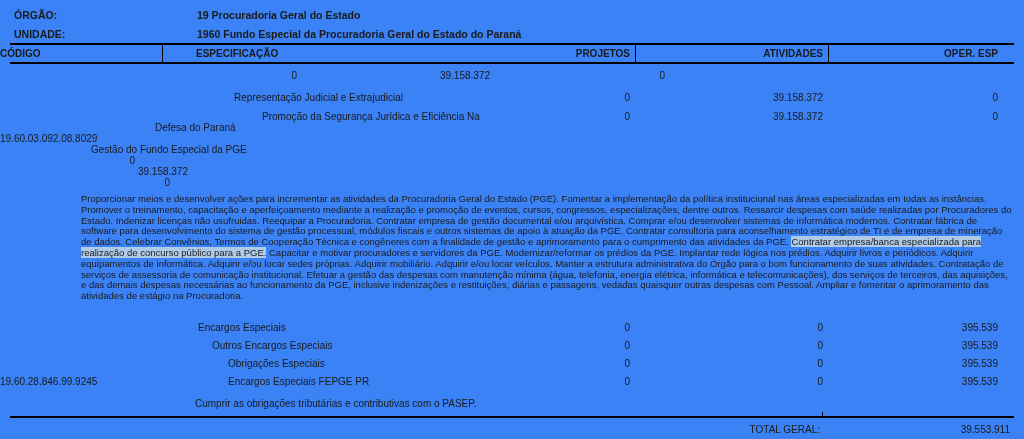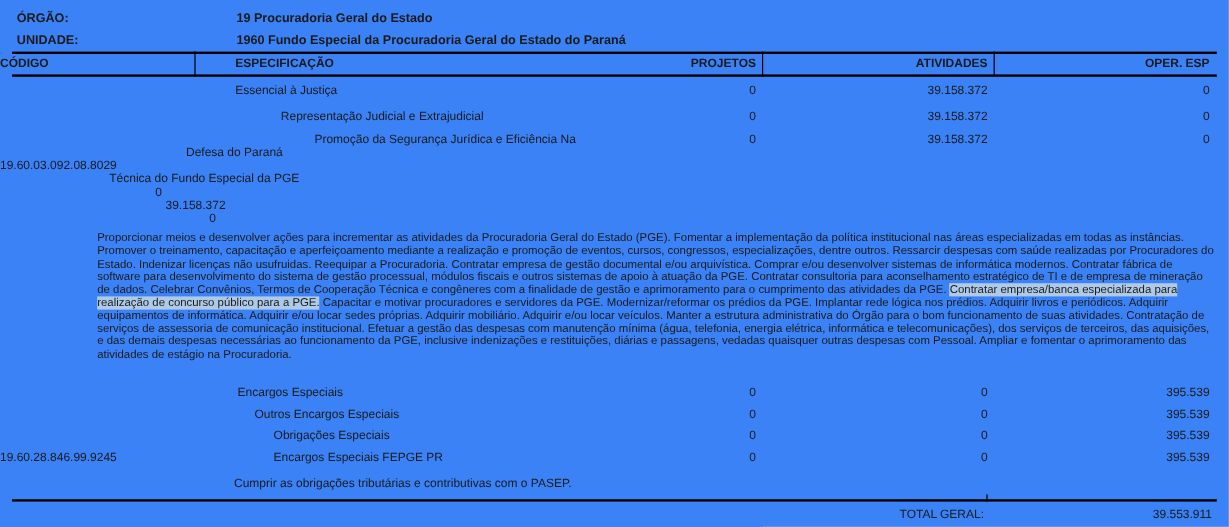--- a/index.html
+++ b/index.html
@@ -17,21 +17,21 @@
   .rule { border-top: 2px solid var(--rule); margin: 0 10px; }
   .thead { display: flex; height: 17px; align-items: center; font-weight: bold; font-size: 10px; }
   .tick { position: absolute; top: 0; bottom: 0; width: 1px; background: var(--rule); }
   .tick-1 { left: 162px; } .tick-2 { left: 635px; } .tick-3 { left: 828px; }
 
   
   .cell-codigo { width: 162px; padding-left: 0; }
   .cell-spec   { width: 333px; }
   .cell-proj   { width: 140px; text-align: right; padding-right: 5px; }
   .cell-ativ   { width: 193px; text-align: right; padding-right: 5px; }
-  .cell-oper   { width: 196px; text-align: right; padding-right: 16px; }
+  .cell-oper   { width: 196px; text-align: right; padding-right: 26px; }
   .th-spec { padding-left: 34px; }
 
   
   .row { display: flex; font-size: 10px; line-height: 11px; }
   .b1-r0 { margin-top: 6px; }
   .b1-r1 { margin-top: 11px; }
   .b1-r2 { margin-top: 8px; }
   .b1-r3 { margin-top: 0px; flex-direction: column; }
   .b2-r0 { margin-top: 20px; }
   .b2-r1, .b2-r2, .b2-r3 { margin-top: 7px; }
@@ -81,21 +81,20 @@
       <div class="cell-oper">OPER. ESP</div>
     </div>
     <div class="rule"></div>
     <div class="tick tick-1"></div>
     <div class="tick tick-2"></div>
     <div class="tick tick-3"></div>
   </div>
 
   <div class="row b1-r0">
     <div class="cell-codigo"></div>
-    <div class="cell-spec i-b1-1">Essencial à Justiça</div>
     <div class="cell-proj">0</div>
     <div class="cell-ativ">39.158.372</div>
     <div class="cell-oper">0</div>
   </div>
   <div class="row b1-r1">
     <div class="cell-codigo"></div>
     <div class="cell-spec i-b1-2">Representação Judicial e Extrajudicial</div>
     <div class="cell-proj">0</div>
     <div class="cell-ativ">39.158.372</div>
     <div class="cell-oper">0</div>
@@ -105,21 +104,21 @@
     <div class="cell-spec">
       <div class="i-b1-3">Promoção da Segurança Jurídica e Eficiência Na</div>
       <div class="wrapline">Defesa do Paraná</div>
     </div>
     <div class="cell-proj">0</div>
     <div class="cell-ativ">39.158.372</div>
     <div class="cell-oper">0</div>
   </div>
   <div class="row b1-r3">
     <div class="cell-codigo">19.60.03.092.08.8029</div>
-    <div class="cell-spec i-b1-4">Técnica do Fundo Especial da PGE</div>
+    <div class="cell-spec i-b1-4">Gestão do Fundo Especial da PGE</div>
     <div class="cell-proj">0</div>
     <div class="cell-ativ">39.158.372</div>
     <div class="cell-oper">0</div>
   </div>
 
   <div class="desc"><span>Proporcionar meios e desenvolver ações para incrementar as atividades da Procuradoria Geral do Estado (PGE). Fomentar a implementação da política institucional nas áreas especializadas em todas as instâncias. Promover o treinamento, capacitação e aperfeiçoamento mediante a realização e promoção de eventos, cursos, congressos, especializações, dentre outros. Ressarcir despesas com saúde realizadas por Procuradores do Estado. Indenizar licenças não usufruidas. Reequipar a Procuradoria. Contratar empresa de gestão documental e/ou arquivística. Comprar e/ou desenvolver sistemas de informática modernos. Contratar fábrica de software para desenvolvimento do sistema de gestão processual, módulos fiscais e outros sistemas de apoio à atuação da PGE. Contratar consultoria para aconselhamento estratégico de TI e de empresa de mineração de dados. Celebrar Convênios, Termos de Cooperação Técnica e congêneres com a finalidade de gestão e aprimoramento para o cumprimento das atividades da PGE. </span><span class="hl">Contratar empresa/banca especializada para realização de concurso público para a PGE.</span><span> Capacitar e motivar procuradores e servidores da PGE. Modernizar/reformar os prédios da PGE. Implantar rede lógica nos prédios. Adquirir livros e periódicos. Adquirir equipamentos de informática. Adquirir e/ou locar sedes próprias. Adquirir mobiliário. Adquirir e/ou locar veículos. Manter a estrutura administrativa do Órgão para o bom funcionamento de suas atividades. Contratação de serviços de assessoria de comunicação institucional. Efetuar a gestão das despesas com manutenção mínima (água, telefonia, energia elétrica, informática e telecomunicações), dos serviços de terceiros, das aquisições, e das demais despesas necessárias ao funcionamento da PGE, inclusive indenizações e restituições, diárias e passagens, vedadas quaisquer outras despesas com Pessoal. Ampliar e fomentar o aprimoramento das atividades de estágio na Procuradoria.</span></div>
 
   <div class="row b2-r0">
     <div class="cell-codigo"></div>
     <div class="cell-spec i-b2-1">Encargos Especiais</div>

